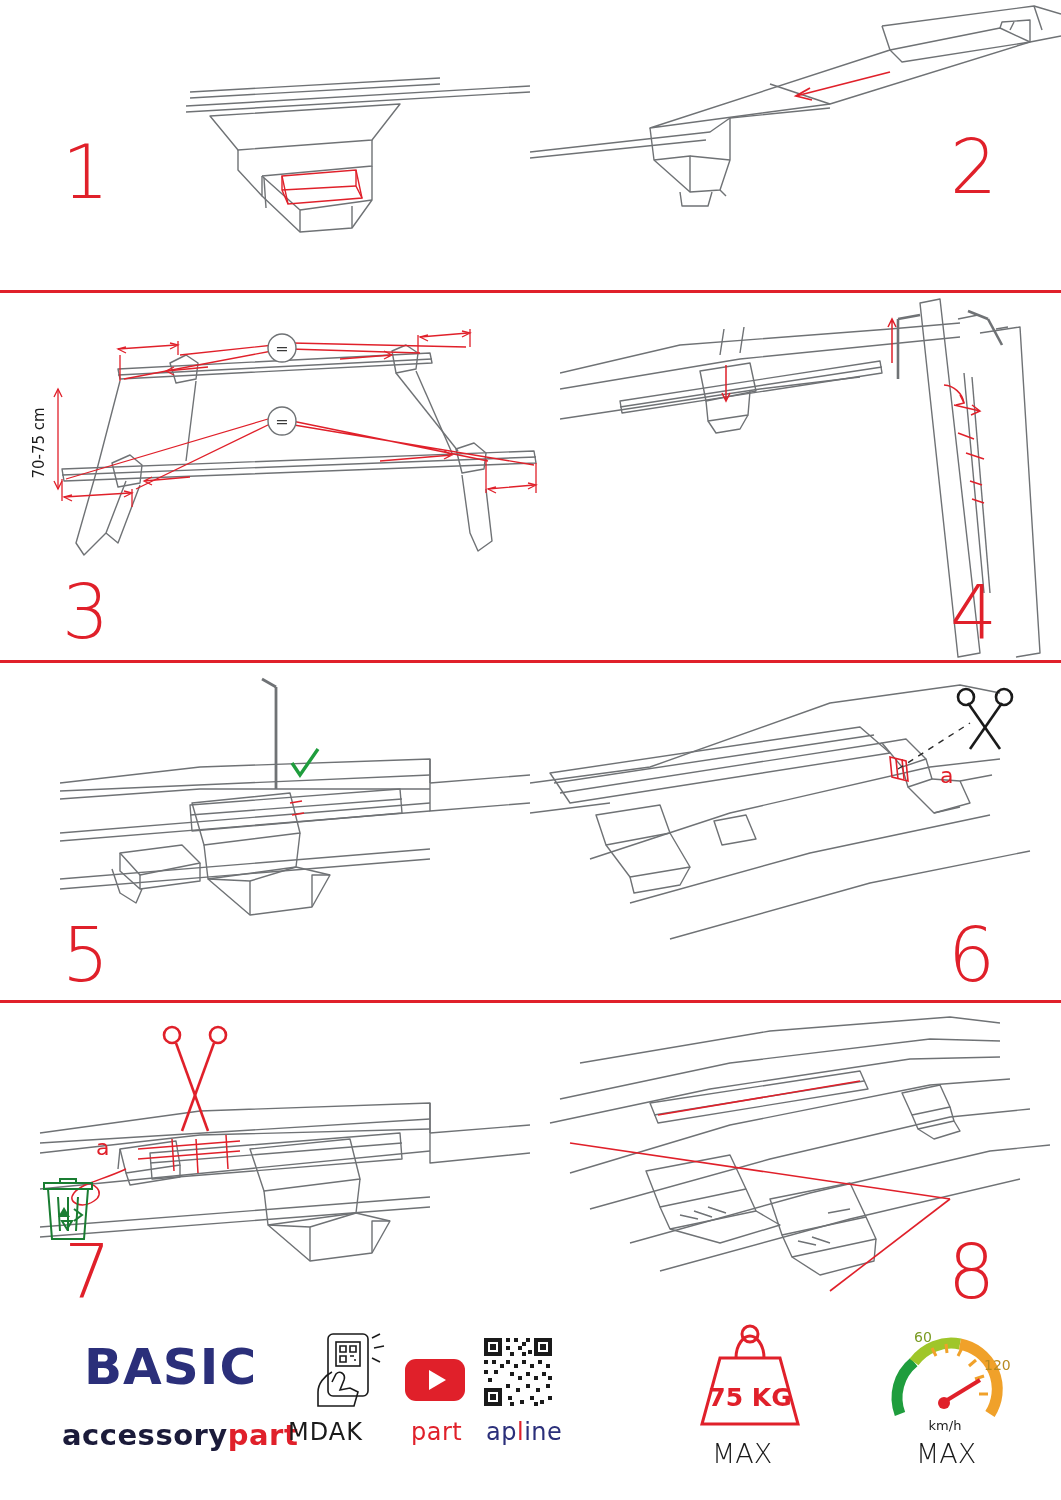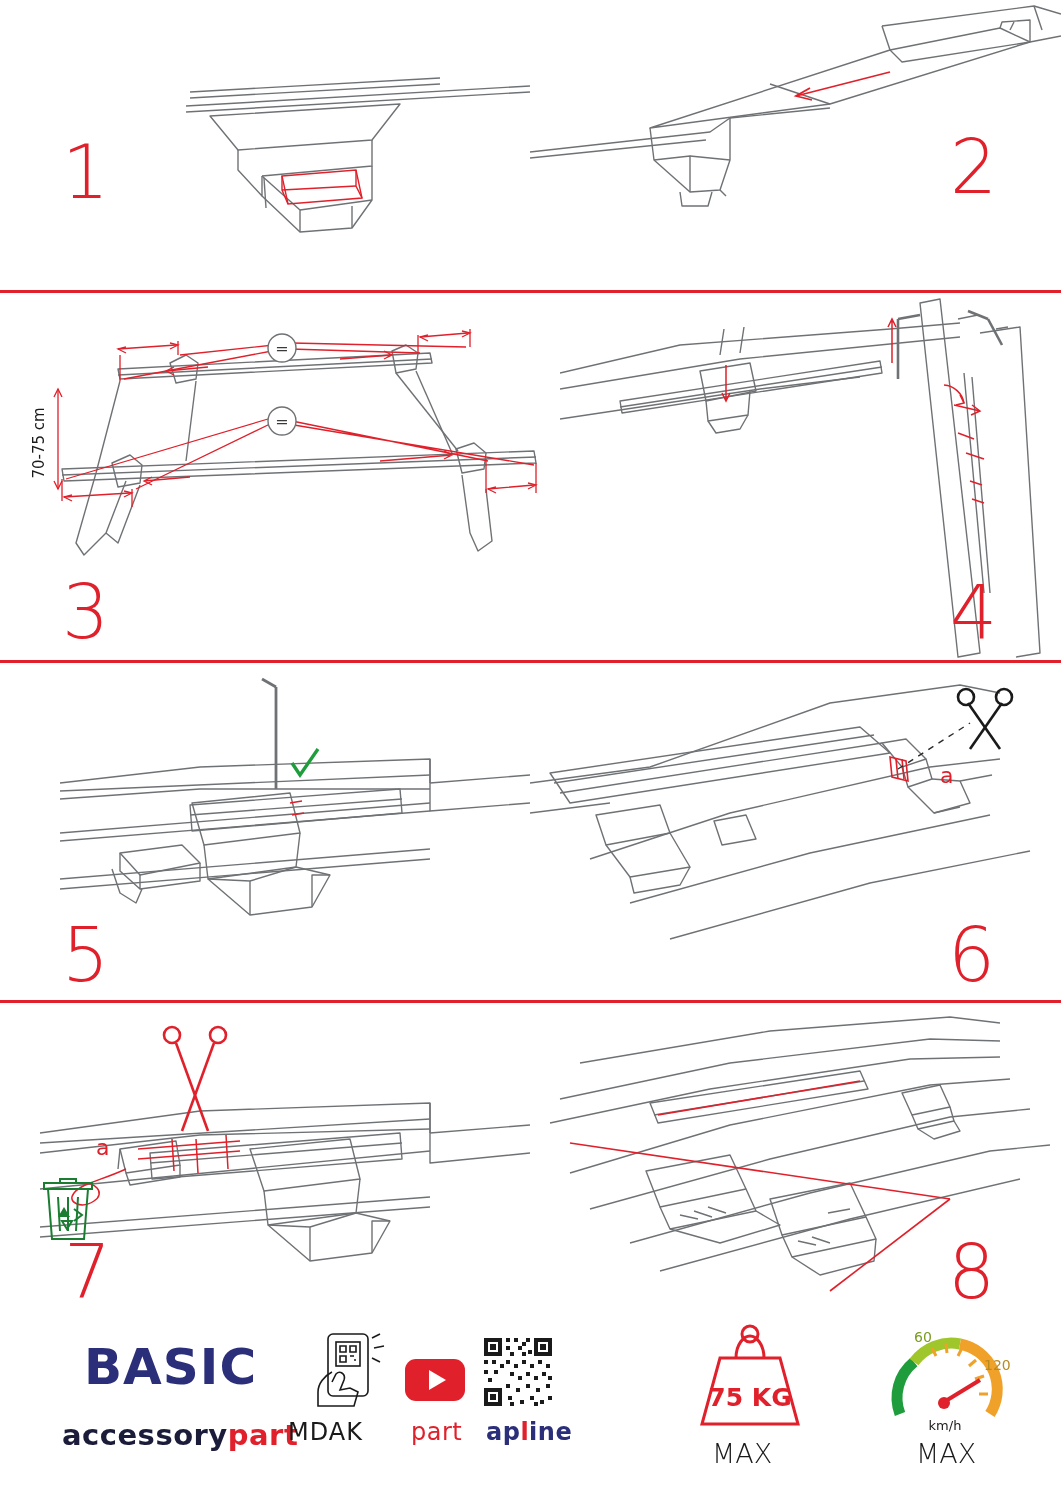--- a/index.html
+++ b/index.html
@@ -522,21 +522,21 @@
           <rect x="64" y="48" width="4" height="4"></rect>
         <rect x="26" y="60" width="4" height="4"></rect>
           <rect x="38" y="64" width="4" height="4"></rect>
           <rect x="48" y="60" width="4" height="4"></rect>
         <rect x="58" y="64" width="4" height="4"></rect>
           <rect x="66" y="60" width="4" height="4"></rect>
         <rect x="28" y="66" width="4" height="4"></rect>
           <rect x="52" y="66" width="4" height="4"></rect>
       </g>
     </svg>
-    <div class="logo-label" style="left:486px; top:108px; color:#2b2f7a;font-weight:bold;">
+    <div class="logo-label" style="left:486px; top:108px; color:#2b2f7a;">
       <span style="color:#2b2f7a;">ap</span><span style="color:#e0202a;">l</span><span style="color:#2b2f7a;">ine</span>
     </div>
 
     <svg style="position:absolute; left:690px; top:12px;" width="120" height="110" viewBox="0 0 120 110">
       <g fill="none" stroke="#e0202a" stroke-width="3">
         <path d="M30 36 L90 36 L108 102 L12 102 Z"></path>
         <path d="M46 36 C 46 22 54 14 60 14 C 66 14 74 22 74 36"></path>
         <circle cx="60" cy="12" r="8"></circle>
       </g>
       <text x="60" y="84" text-anchor="middle" font-family="DejaVu Sans, sans-serif" font-size="25" fill="#e0202a" font-weight="bold">75 KG</text>

